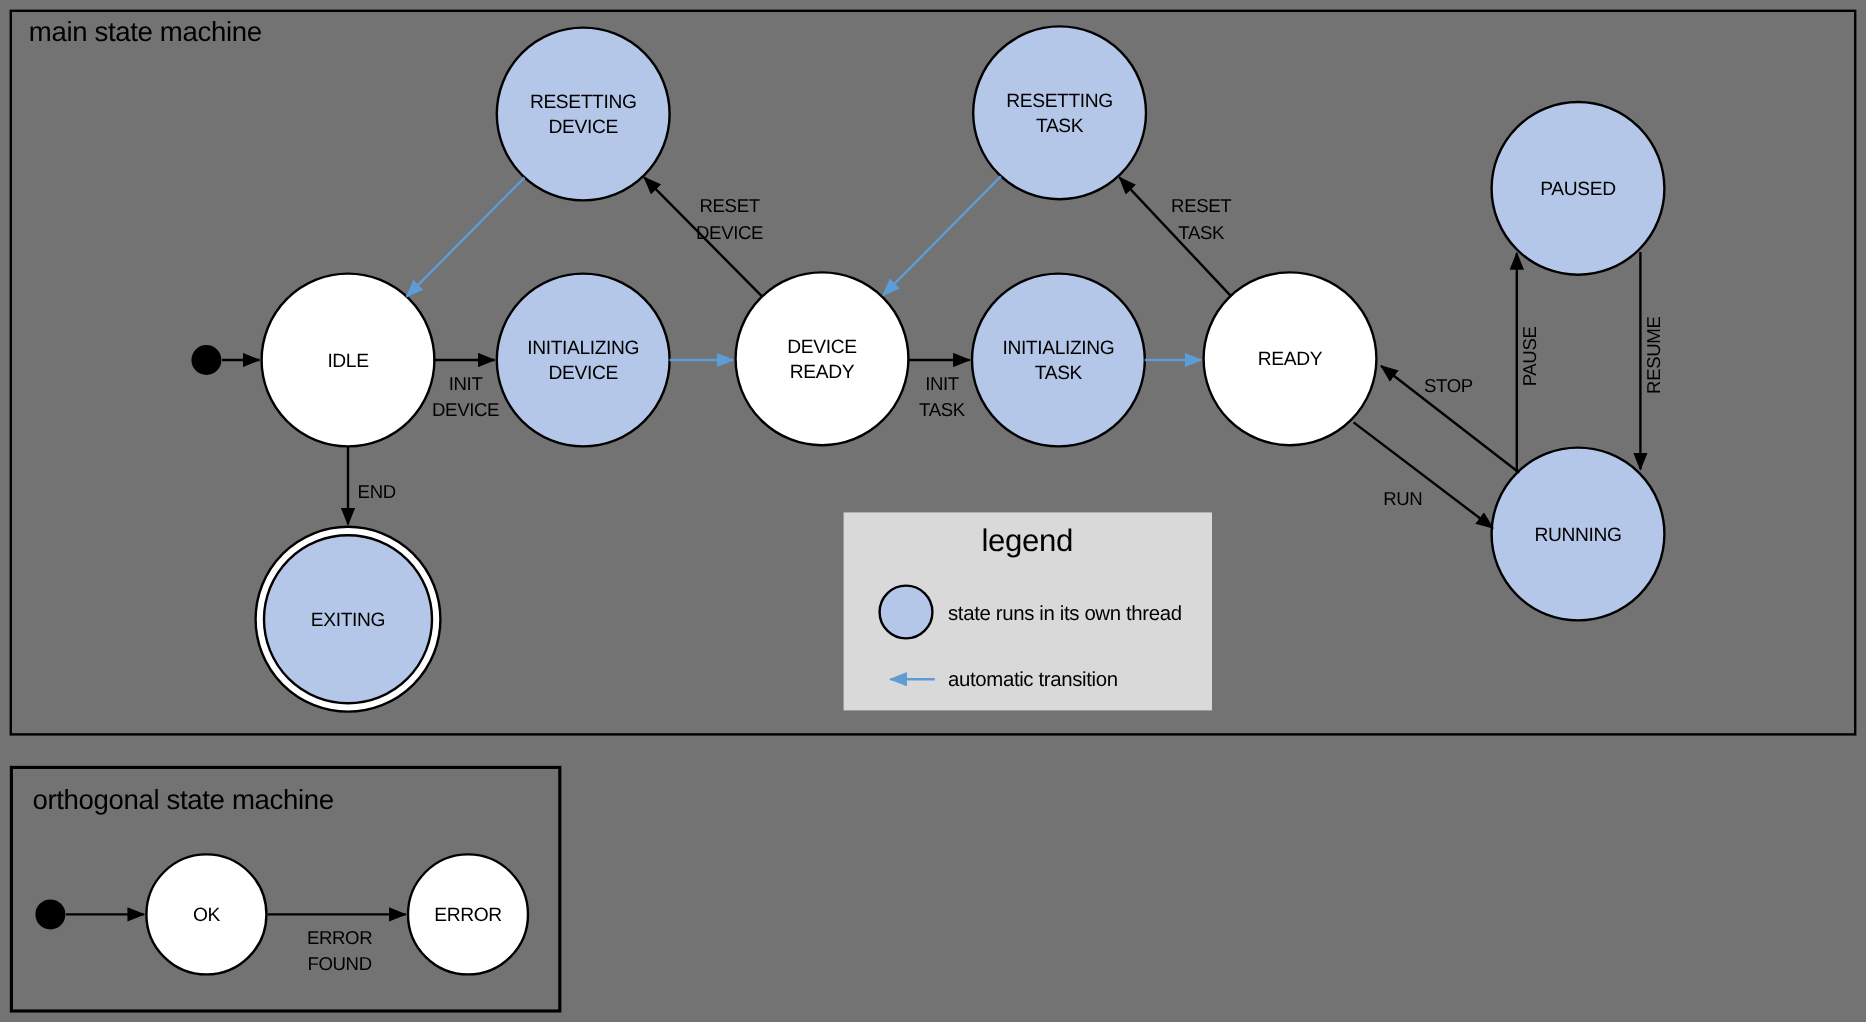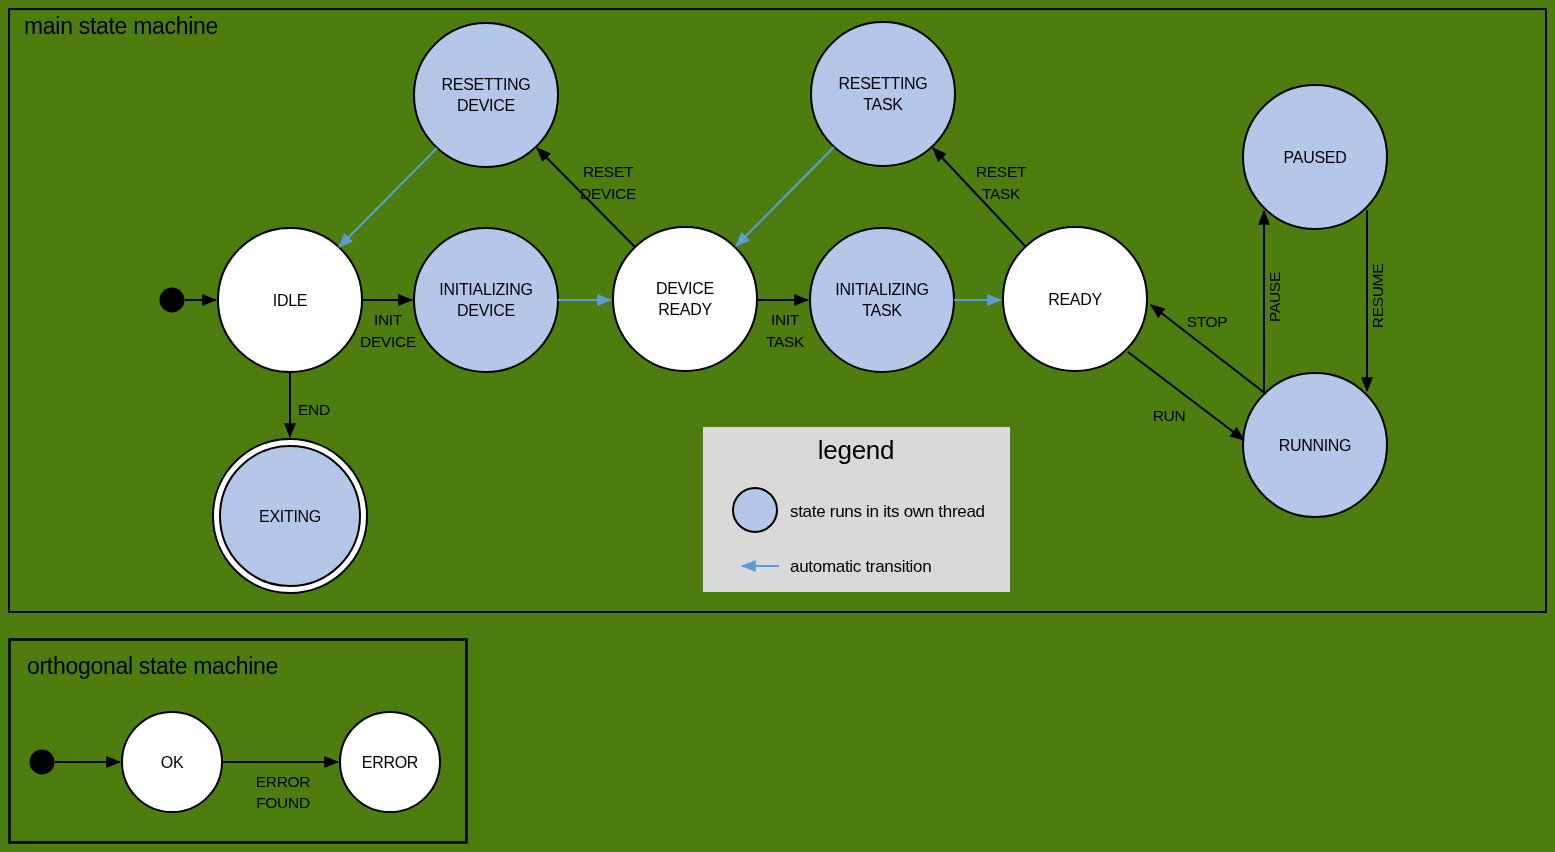--- a/index.html
+++ b/index.html
@@ -1,16 +1,16 @@
 <!DOCTYPE html>
 <html><head>
 <meta charset="utf-8">
 <style>
   html,body { margin:0; padding:0; background:#ffffff; }
-  .stage { position:relative; width:1555px; height:852px; background:#4d7c0f;
+  .stage { position:relative; width:1555px; height:852px; background:#737373;
            font-family:"Liberation Sans", sans-serif; }
   svg text { font-family:"Liberation Sans", sans-serif; fill:#000000; letter-spacing:-0.3px; }
   .panel      { fill:none; stroke:#000000; stroke-width:2; }
   .panel-thick{ fill:none; stroke:#000000; stroke-width:2.6; }
   .state      { stroke:#000000; stroke-width:2; }
   .edge       { stroke:#000000; stroke-width:2; fill:none; }
   .edge-auto  { stroke-width:2; fill:none; }
   .dot        { fill:#000000; stroke:none; }
   .box-title  { font-size:23px; }
   .state-label{ font-size:16px; text-anchor:middle; }

